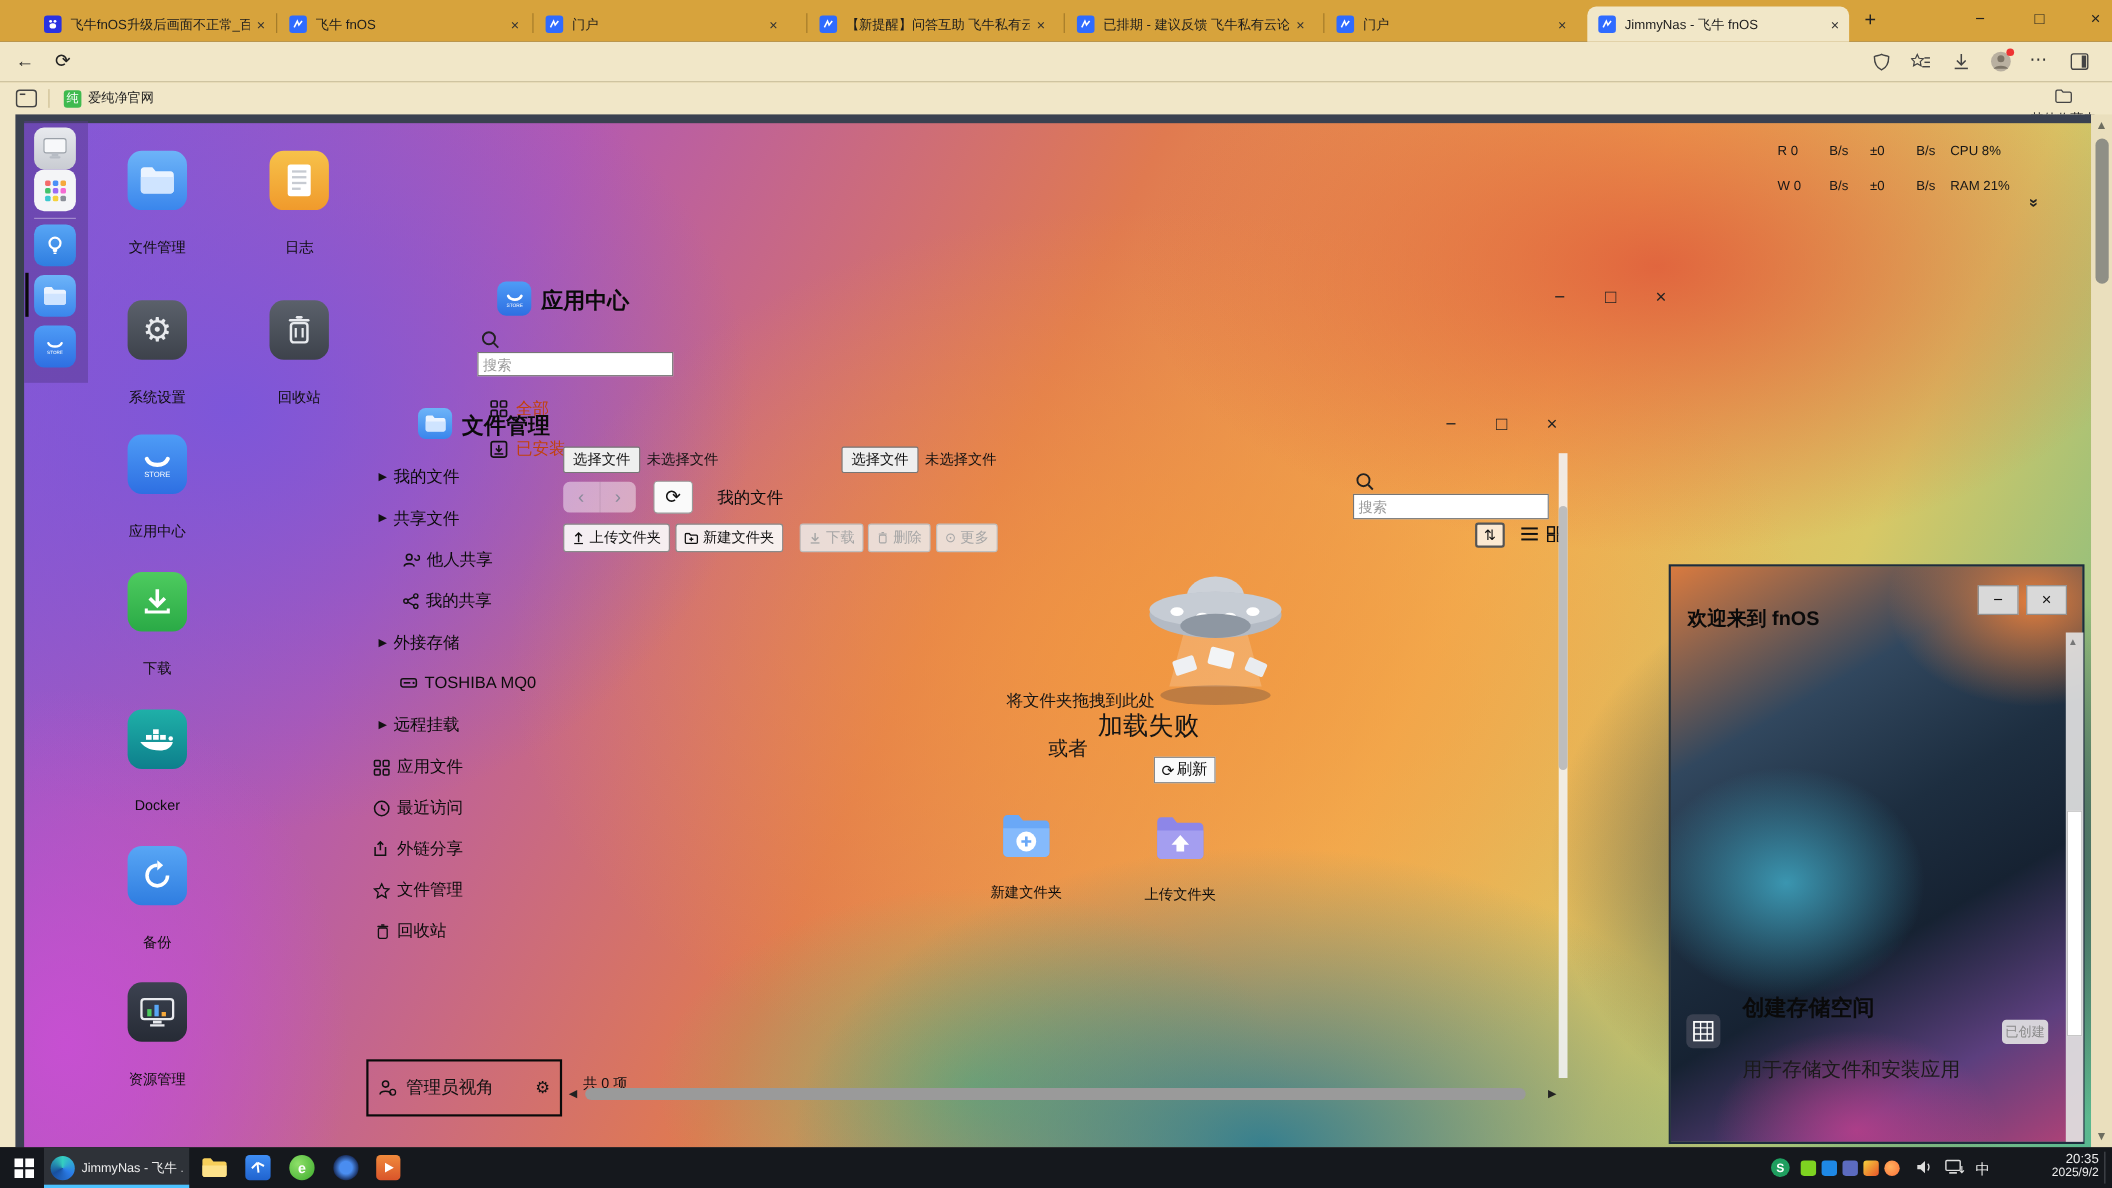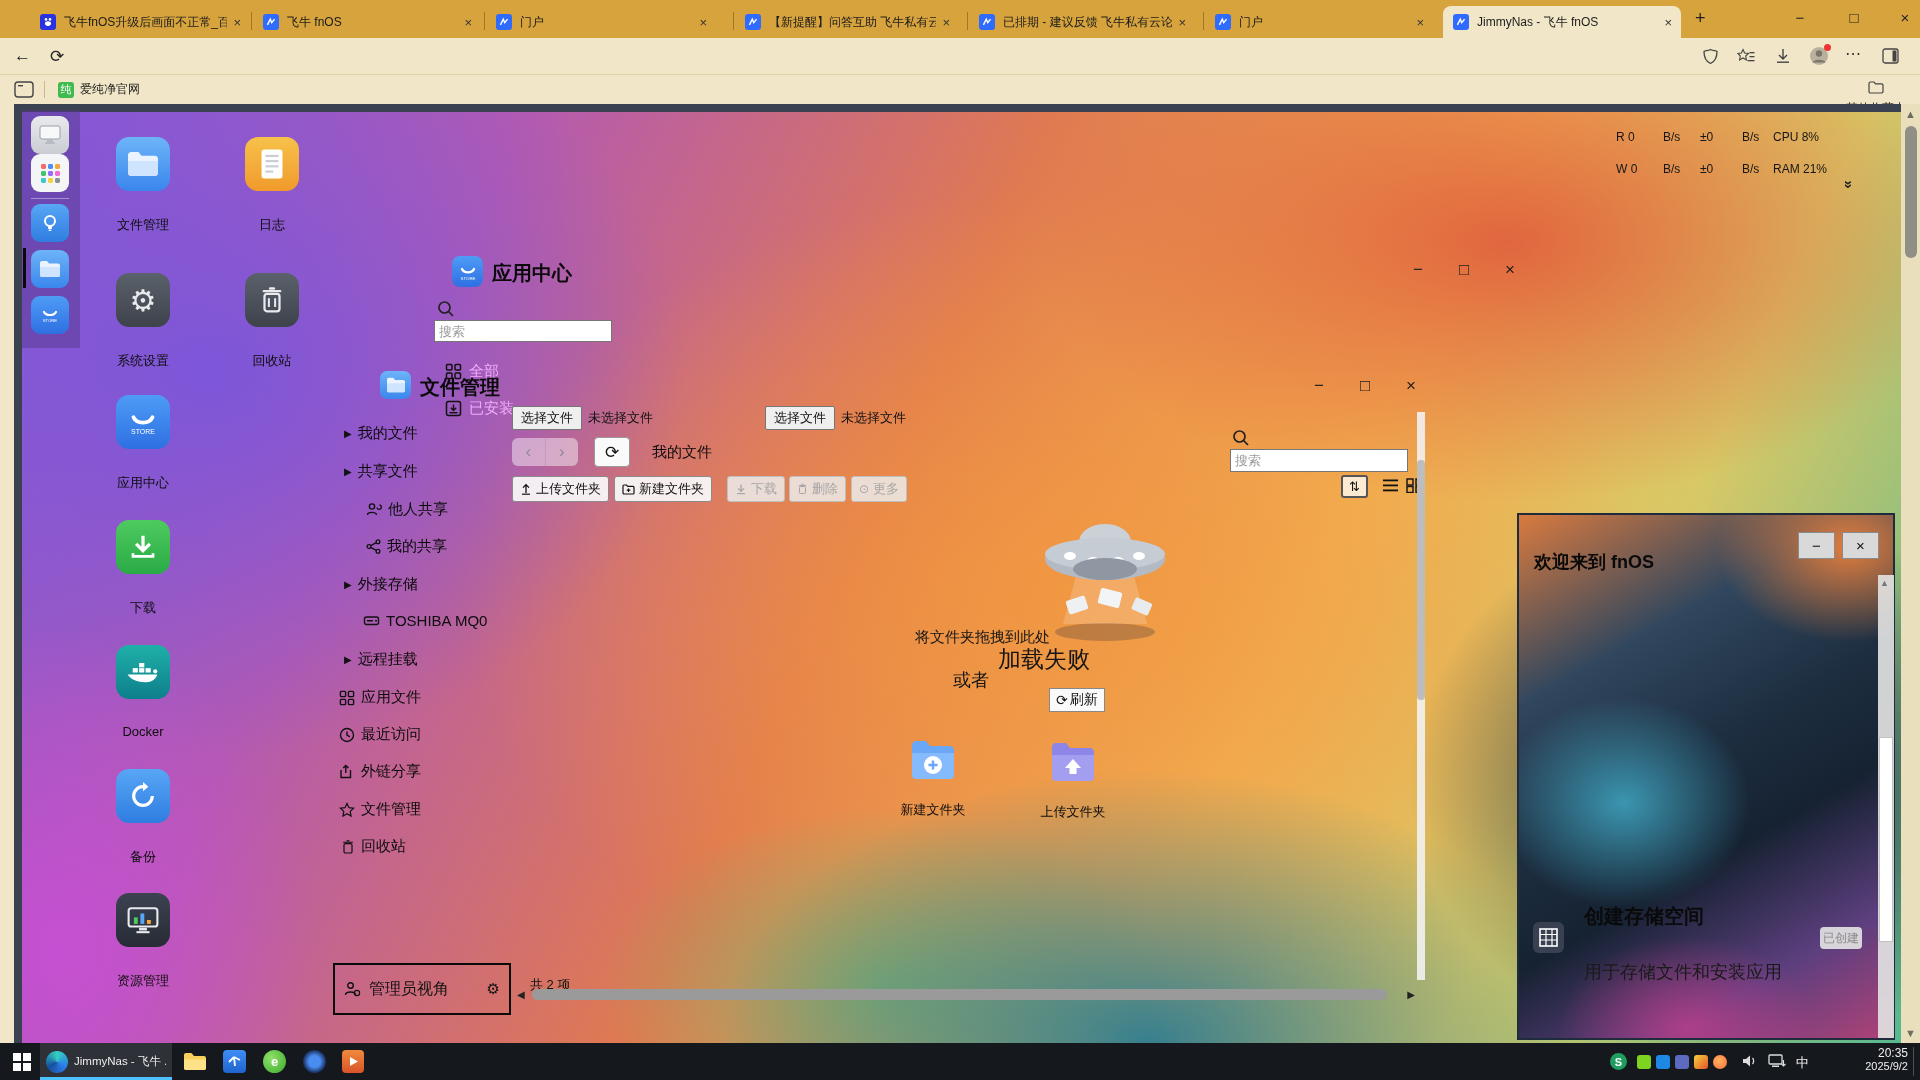--- a/index.html
+++ b/index.html
@@ -51,21 +51,21 @@
     white-space:nowrap;font-size:13px;color:#0d0d0d;}
   
   .stat{font-size:12px;color:#161616;white-space:nowrap;}
   
   .wtitle{font-size:20px;font-weight:700;color:#0a0a0a;white-space:nowrap;}
   .rawinput{position:absolute;background:#fff;border:1px solid #767676;font-size:13px;
     padding:1px 4px;color:#111;box-sizing:border-box;}
   .rawinput::placeholder{color:#9a9a9a;}
   .filebtn{background:#efefef;border:1px solid #767676;border-radius:2px;font-size:13px;
     padding:2px 8px;color:#111;white-space:nowrap;}
-  .menuitem{display:flex;align-items:center;gap:7px;font-size:15px;color:#f0abfc;white-space:nowrap;}
+  .menuitem{display:flex;align-items:center;gap:7px;font-size:15px;color:#c2410c;white-space:nowrap;}
   .fmbtn{position:absolute;display:flex;align-items:center;gap:4px;background:rgba(250,250,250,.92);
     border:1px solid #8a8a8a;border-radius:3px;font-size:13px;color:#111;padding:2px 7px;height:20px;white-space:nowrap;}
   .fmbtn.disabled{background:rgba(236,236,236,.85);color:#a6a6a6;border-color:#bfbfbf;}
   .sideitem{position:absolute;display:flex;align-items:center;gap:6px;font-size:15px;color:#0c0c0c;white-space:nowrap;}
   .tri{font-size:10px;color:#111;}
   .bigtext{white-space:nowrap;color:#151515;}
   
   #taskbar{left:0;top:1043px;width:1920px;height:37px;background:#15181d;}
   .traytxt{color:#eee;font-size:12px;white-space:nowrap;}
   .tico{width:14px;height:14px;border-radius:3px;}
@@ -634,21 +634,21 @@
 
   <div class="abs" style="left:333px;top:963px;width:178px;height:52px;border:2px solid #0a0a0a;box-sizing:border-box;display:flex;align-items:center;padding:0 9px;gap:8px;">
     <svg width="17" height="17" viewBox="0 0 17 17">
         <circle cx="6.5" cy="4.5" r="2.8" fill="none" stroke="#111" stroke-width="1.4"></circle>
         <path d="M1.5,14 C1.5,10 11.5,10 11.5,14" fill="none" stroke="#111" stroke-width="1.4"></path>
         <circle cx="13" cy="12" r="2.6" fill="none" stroke="#111" stroke-width="1.2"></circle>
       </svg>
     <span style="font-size:16px;flex:1;">管理员视角</span>
     <span style="font-size:15px;">⚙</span>
   </div>
-  <div class="abs" style="left:530px;top:976px;font-size:13px;color:#111;">共 2 项</div>
+  <div class="abs" style="left:530px;top:976px;font-size:13px;color:#111;">共 0 项</div>
   <div class="abs" style="left:517px;top:988px;width:898px;height:14px;">
     <span style="position:absolute;left:0;top:1px;font-size:10px;color:#222;">◀</span>
     <div style="position:absolute;left:15px;top:1px;width:855px;height:11px;background:#9a9a9a;border-radius:6px;"></div>
     <span style="position:absolute;right:0;top:1px;font-size:10px;color:#222;">▶</span>
   </div>
 
   <div class="abs" id="welcome">
     <div class="abs" style="left:15px;top:35px;font-size:18px;font-weight:700;color:#0a0a0a;">欢迎来到 fnOS</div>
     <div class="graybtn" style="left:279px;top:17px;">−</div>
     <div class="graybtn" style="left:323px;top:17px;">×</div>

